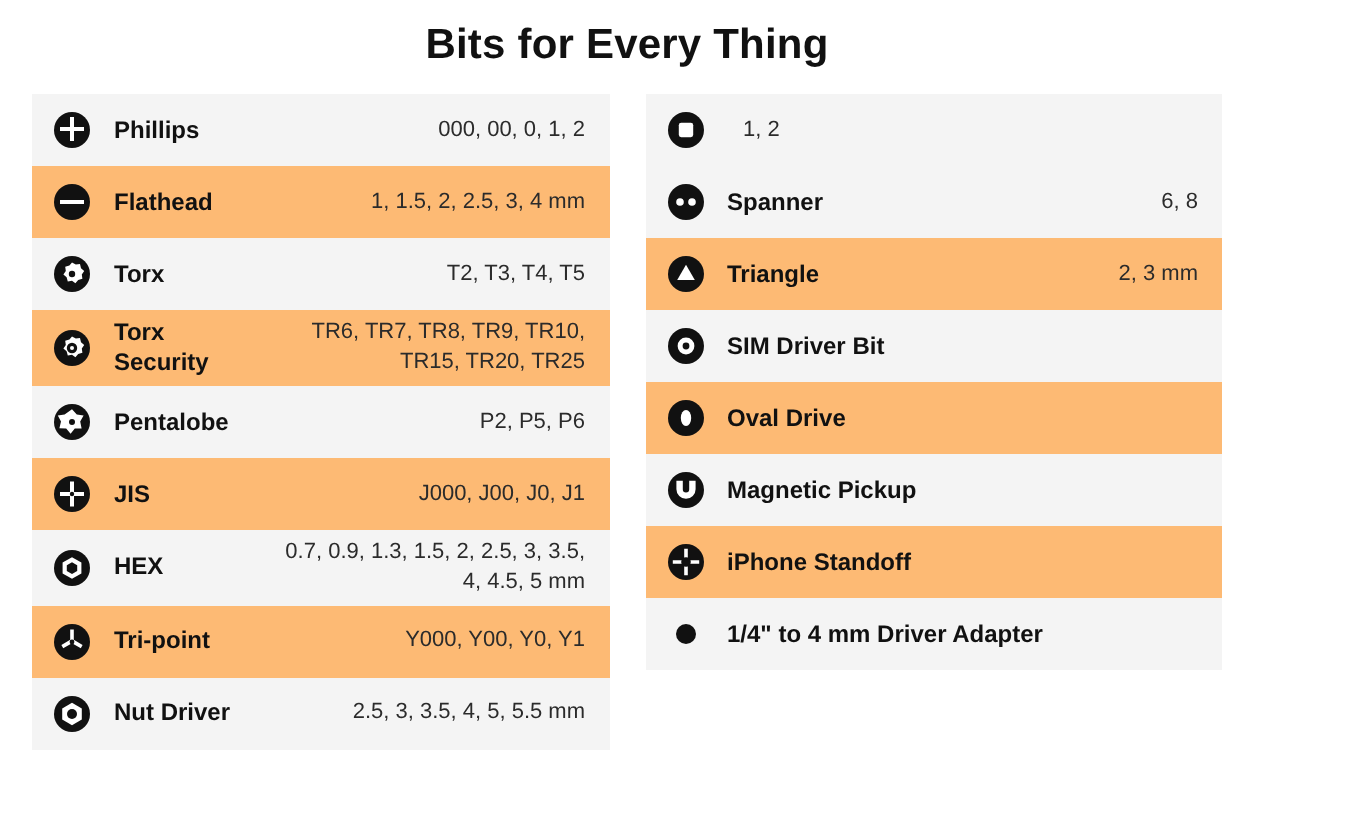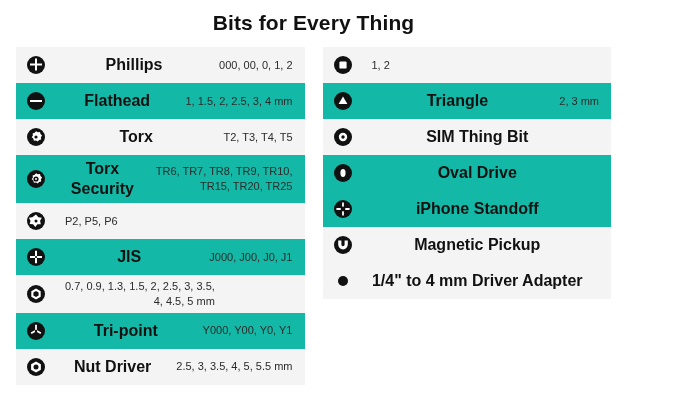--- a/index.html
+++ b/index.html
@@ -43,42 +43,41 @@
     display: flex;
     align-items: center;
     min-height: 36px;
     padding: 4px 12px 4px 10px;
     box-sizing: border-box;
   }
   .row.shaded {
     background: #f4f4f4;
   }
   .row.plain {
-    background: #14b8a6;
+    background: #fdba74;
   }
   .icon {
     width: 20px;
     height: 20px;
     flex: 0 0 20px;
     margin-right: 11px;
     display: flex;
     align-items: center;
     justify-content: center;
   }
   .icon svg {
     display: block;
   }
   .label {
-    font-size: 16px;
+    font-size: 12px;
     font-weight: bold;
     color: #111111;
     line-height: 1.25;
     flex: 1 1 auto;
     white-space: pre-line;
-    text-align: center;
   }
   .sizes {
     font-size: 11px;
     color: #2b2b2b;
     text-align: right;
     line-height: 1.35;
     flex: 0 0 auto;
     max-width: 160px;
     white-space: pre-line;
     margin-left: 8px;
@@ -145,20 +144,21 @@
       </div>
 
       <div class="row shaded">
         <span class="icon">
           <svg width="20" height="20" viewBox="0 0 20 20">
               <circle cx="10" cy="10" r="9" fill="#111"></circle>
               <path d="M10 3.6l2.4 2.6 3.4.6-1.7 3 .7 3.4-3.4.1-2.1 2.6-2.2-2.6-3.4-.2.8-3.4-1.6-3 3.4-.5z" fill="#fff"></path>
               <circle cx="10" cy="10" r="1.5" fill="#111"></circle>
             </svg>
         </span>
+        <span class="label">Pentalobe</span>
         <span class="sizes">P2, P5, P6</span>
       </div>
 
       <div class="row plain">
         <span class="icon">
           <svg width="20" height="20" viewBox="0 0 20 20">
               <circle cx="10" cy="10" r="9" fill="#111"></circle>
               <path d="M9 3.8h2v5.2h5v2h-5v5.2h-2v-5.2h-5v-2h5z" fill="#fff"></path>
               <circle cx="10" cy="10" r="1.1" fill="#111"></circle>
             </svg>
@@ -168,20 +168,21 @@
       </div>
 
       <div class="row shaded">
         <span class="icon">
           <svg width="20" height="20" viewBox="0 0 20 20">
               <circle cx="10" cy="10" r="9" fill="#111"></circle>
               <path d="M10 4.6l4.7 2.7v5.4L10 15.4 5.3 12.7V7.3z" fill="#fff"></path>
               <path d="M10 7.1l2.6 1.5v2.9L10 13l-2.6-1.5V8.6z" fill="#111"></path>
             </svg>
         </span>
+        <span class="label">HEX</span>
         <span class="sizes">0.7, 0.9, 1.3, 1.5, 2, 2.5, 3, 3.5,
 4, 4.5, 5 mm</span>
       </div>
 
       <div class="row plain">
         <span class="icon">
           <svg width="20" height="20" viewBox="0 0 20 20">
               <circle cx="10" cy="10" r="9" fill="#111"></circle>
               <path d="M9.1 3.8h1.8v5.1l4.4 2.6-.9 1.6-4.4-2.5-4.4 2.5-.9-1.6 4.4-2.6z" fill="#fff"></path>
               <circle cx="10" cy="10" r="1.2" fill="#111"></circle>
@@ -211,81 +212,92 @@
         <span class="icon">
           <svg width="20" height="20" viewBox="0 0 20 20">
               <circle cx="10" cy="10" r="9" fill="#111"></circle>
               <rect x="6.4" y="6.4" width="7.2" height="7.2" rx="1.2" fill="#fff"></rect>
             </svg>
         </span>
         <span class="sizes">1, 2</span>
       </div>
 
 
+      <div class="row shaded">
+        <span class="icon">
+          <svg width="20" height="20" viewBox="0 0 20 20">
+              <circle cx="10" cy="10" r="9" fill="#111"></circle>
+              <circle cx="7" cy="10" r="1.9" fill="#fff"></circle>
+              <circle cx="13" cy="10" r="1.9" fill="#fff"></circle>
+            </svg>
+        </span>
+        <span class="label">Spanner</span>
+        <span class="sizes">6, 8</span>
+      </div>
 
       <div class="row plain">
         <span class="icon">
           <svg width="20" height="20" viewBox="0 0 20 20">
               <circle cx="10" cy="10" r="9" fill="#111"></circle>
               <path d="M10 5.4l4.4 7.6H5.6z" fill="#fff"></path>
             </svg>
         </span>
         <span class="label">Triangle</span>
         <span class="sizes">2, 3 mm</span>
       </div>
 
       <div class="row shaded">
         <span class="icon">
           <svg width="20" height="20" viewBox="0 0 20 20">
               <circle cx="10" cy="10" r="9" fill="#111"></circle>
               <circle cx="10" cy="10" r="4.2" fill="#fff"></circle>
               <circle cx="10" cy="10" r="1.7" fill="#111"></circle>
             </svg>
         </span>
-        <span class="label">SIM Thing Bit</span>
+        <span class="label">SIM Driver Bit</span>
         <span class="sizes"></span>
       </div>
 
       <div class="row plain">
         <span class="icon">
           <svg width="20" height="20" viewBox="0 0 20 20">
               <circle cx="10" cy="10" r="9" fill="#111"></circle>
               <ellipse cx="10" cy="10" rx="2.6" ry="4" fill="#fff"></ellipse>
             </svg>
         </span>
         <span class="label">Oval Drive</span>
+        <span class="sizes"></span>
+      </div>
+
+      <div class="row shaded">
+        <span class="icon">
+          <svg width="20" height="20" viewBox="0 0 20 20">
+              <circle cx="10" cy="10" r="9" fill="#111"></circle>
+              <path d="M5.2 5.4h3.2v4.2a1.6 1.6 0 0 0 3.2 0V5.4h3.2v4.2a4.8 4.8 0 0 1-9.6 0z" fill="#fff"></path>
+            </svg>
+        </span>
+        <span class="label">Magnetic Pickup</span>
         <span class="sizes"></span>
       </div>
 
       <div class="row plain">
         <span class="icon">
           <svg width="20" height="20" viewBox="0 0 20 20">
               <circle cx="10" cy="10" r="9" fill="#111"></circle>
               <path d="M9.1 3.4h1.8v5.7h5.7v1.8h-5.7v5.7H9.1v-5.7H3.4V9.1h5.7z" fill="#fff"></path>
               <circle cx="10" cy="10" r="2.4" fill="#111"></circle>
             </svg>
         </span>
         <span class="label">iPhone Standoff</span>
         <span class="sizes"></span>
       </div>
 
       <div class="row shaded">
         <span class="icon">
           <svg width="20" height="20" viewBox="0 0 20 20">
-              <circle cx="10" cy="10" r="9" fill="#111"></circle>
-              <path d="M5.2 5.4h3.2v4.2a1.6 1.6 0 0 0 3.2 0V5.4h3.2v4.2a4.8 4.8 0 0 1-9.6 0z" fill="#fff"></path>
-            </svg>
-        </span>
-        <span class="label">Magnetic Pickup</span>
-        <span class="sizes"></span>
-      </div>
-
-      <div class="row shaded">
-        <span class="icon">
-          <svg width="20" height="20" viewBox="0 0 20 20">
               <circle cx="10" cy="10" r="5" fill="#111"></circle>
             </svg>
         </span>
         <span class="label">1/4" to 4 mm Driver Adapter</span>
         <span class="sizes"></span>
       </div>
 
     </div>
 
   </div>

